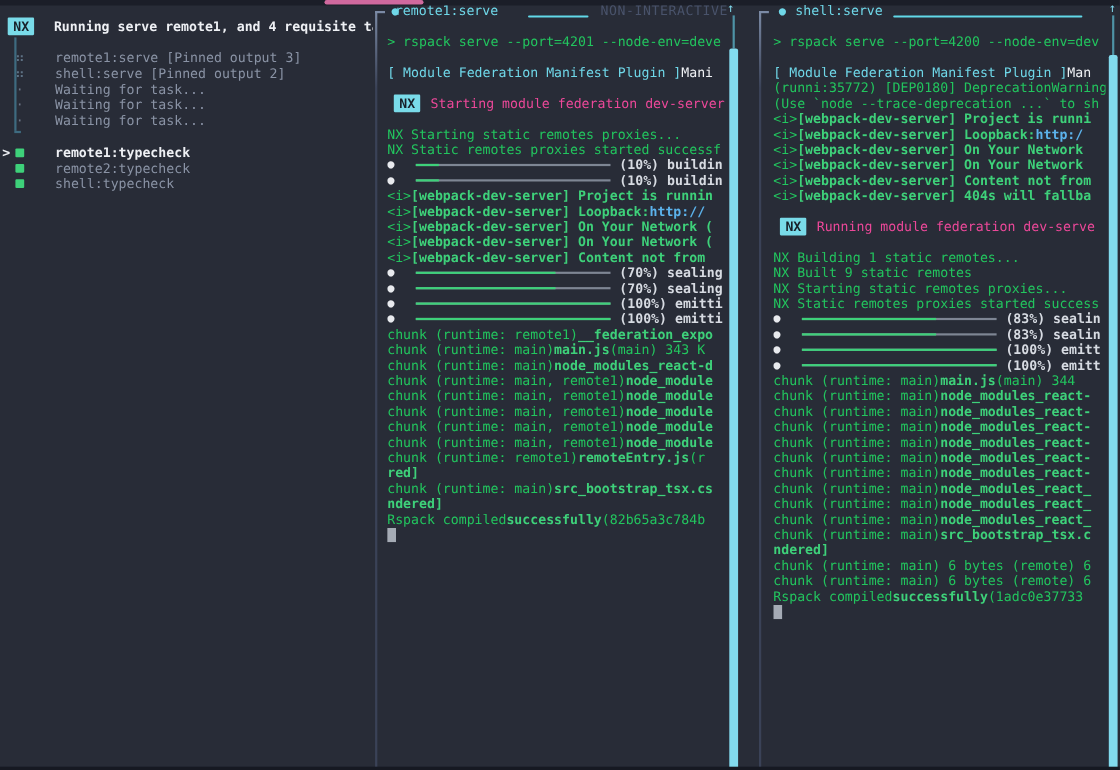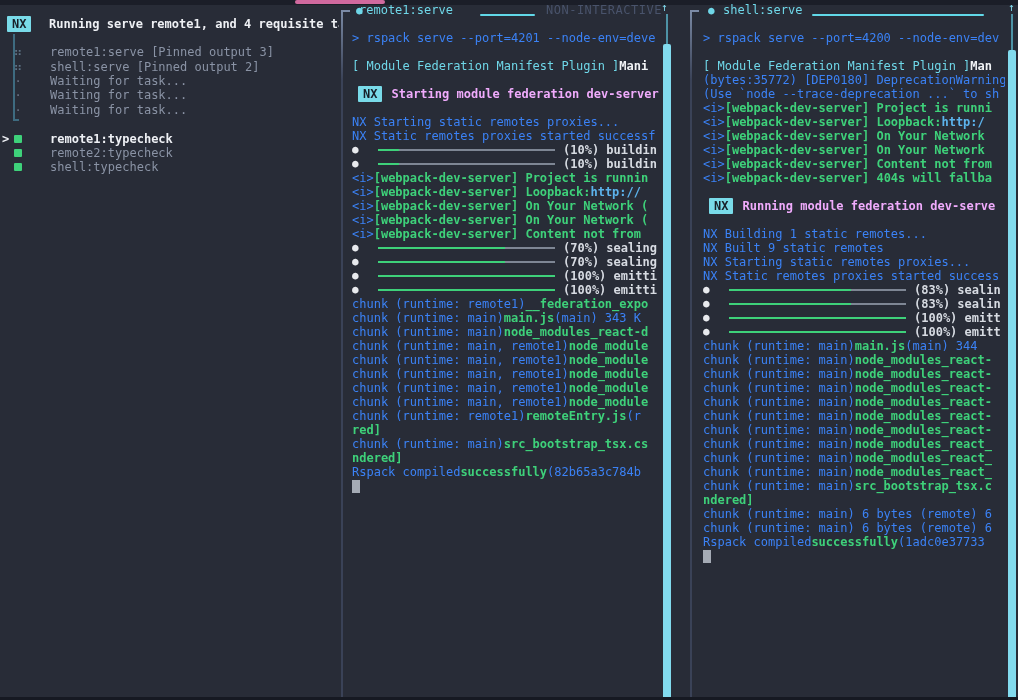--- a/index.html
+++ b/index.html
@@ -37,30 +37,30 @@
   .p-corner{left:0;top:5px;width:9px;height:2px;background:#7b8aa5;}
   .p-dot{top:-1px;color:#6fd7e8;font-size:11px;}
   .p-title{top:-2px;color:#6fd7e8;}
   .p-dash{height:2px;background:#61d8e8;border-radius:1px;}
   .p-mode{top:-2px;color:#49536b;letter-spacing:.5px;}
   .p-arrow{top:-4px;color:#82dbee;font-size:11px;}
   .p-track{width:2px;background:#4e93a6;}
   .p-thumb{width:8px;background:#82dbee;border-radius:2px;bottom:0;}
   .p-out{top:26px;overflow:hidden;}
   .line{height:14px;white-space:nowrap;display:flex;align-items:center;}
-  .t-w{color:#3b82f6;}
-  .t-wb{color:#f0f2f5;font-weight:bold;}
+  .t-w{color:#22c55e;}
+  .t-wb{color:#f0f2f5;font-weight:normal;}
   .t-c{color:#6fd7e8;}
   .t-g{color:#3ed17a;font-weight:bold;}
   .t-u{color:#5cb3ec;font-weight:bold;}
   .bullet{display:inline-block;width:10px;color:#e8eaee;font-size:11px;}
   .bar{display:inline-block;margin-left:16px;width:177px;height:2px;background:#7e8694;position:relative;}
   .bar-fill{position:absolute;left:0;top:0;height:2px;background:#3ed17a;}
   .bar-label{margin-left:8px;color:#d7dbe2;font-weight:bold;}
-  .badge-text{margin-left:9px;font-weight:bold;color:#f0abfc;}
+  .badge-text{margin-left:9px;font-weight:normal;color:#ec4899;}
   .cursor{display:inline-block;width:8px;height:13px;background:#a5abb5;}
 </style>
 </head>
 <body>
 
 <div id="topbar" class="abs"></div>
 <div id="pink" class="abs"></div>
 
 <div id="sidebar" class="abs">
   <span id="sidebar-badge" class="abs nx-badge">NX</span>
@@ -277,21 +277,21 @@
   <div class="abs p-out" style="left:13px;width:302px">
       <div class="line">
         <span class="t-w">&gt; rspack serve --port=4200 --node-env=dev</span>
       </div>
       <div class="line"></div>
       <div class="line">
         <span class="t-c">[ Module Federation Manifest Plugin ]</span>
         <span class="t-wb"> Man</span>
       </div>
       <div class="line">
-        <span class="t-w">(bytes:35772) [DEP0180] DeprecationWarning</span>
+        <span class="t-w">(runni:35772) [DEP0180] DeprecationWarning</span>
       </div>
       <div class="line">
         <span class="t-w">(Use `node --trace-deprecation ...` to sh</span>
       </div>
       <div class="line">
         <span class="t-w">&lt;i&gt; </span>
         <span class="t-g">[webpack-dev-server] Project is runni</span>
       </div>
       <div class="line">
         <span class="t-w">&lt;i&gt; </span>

